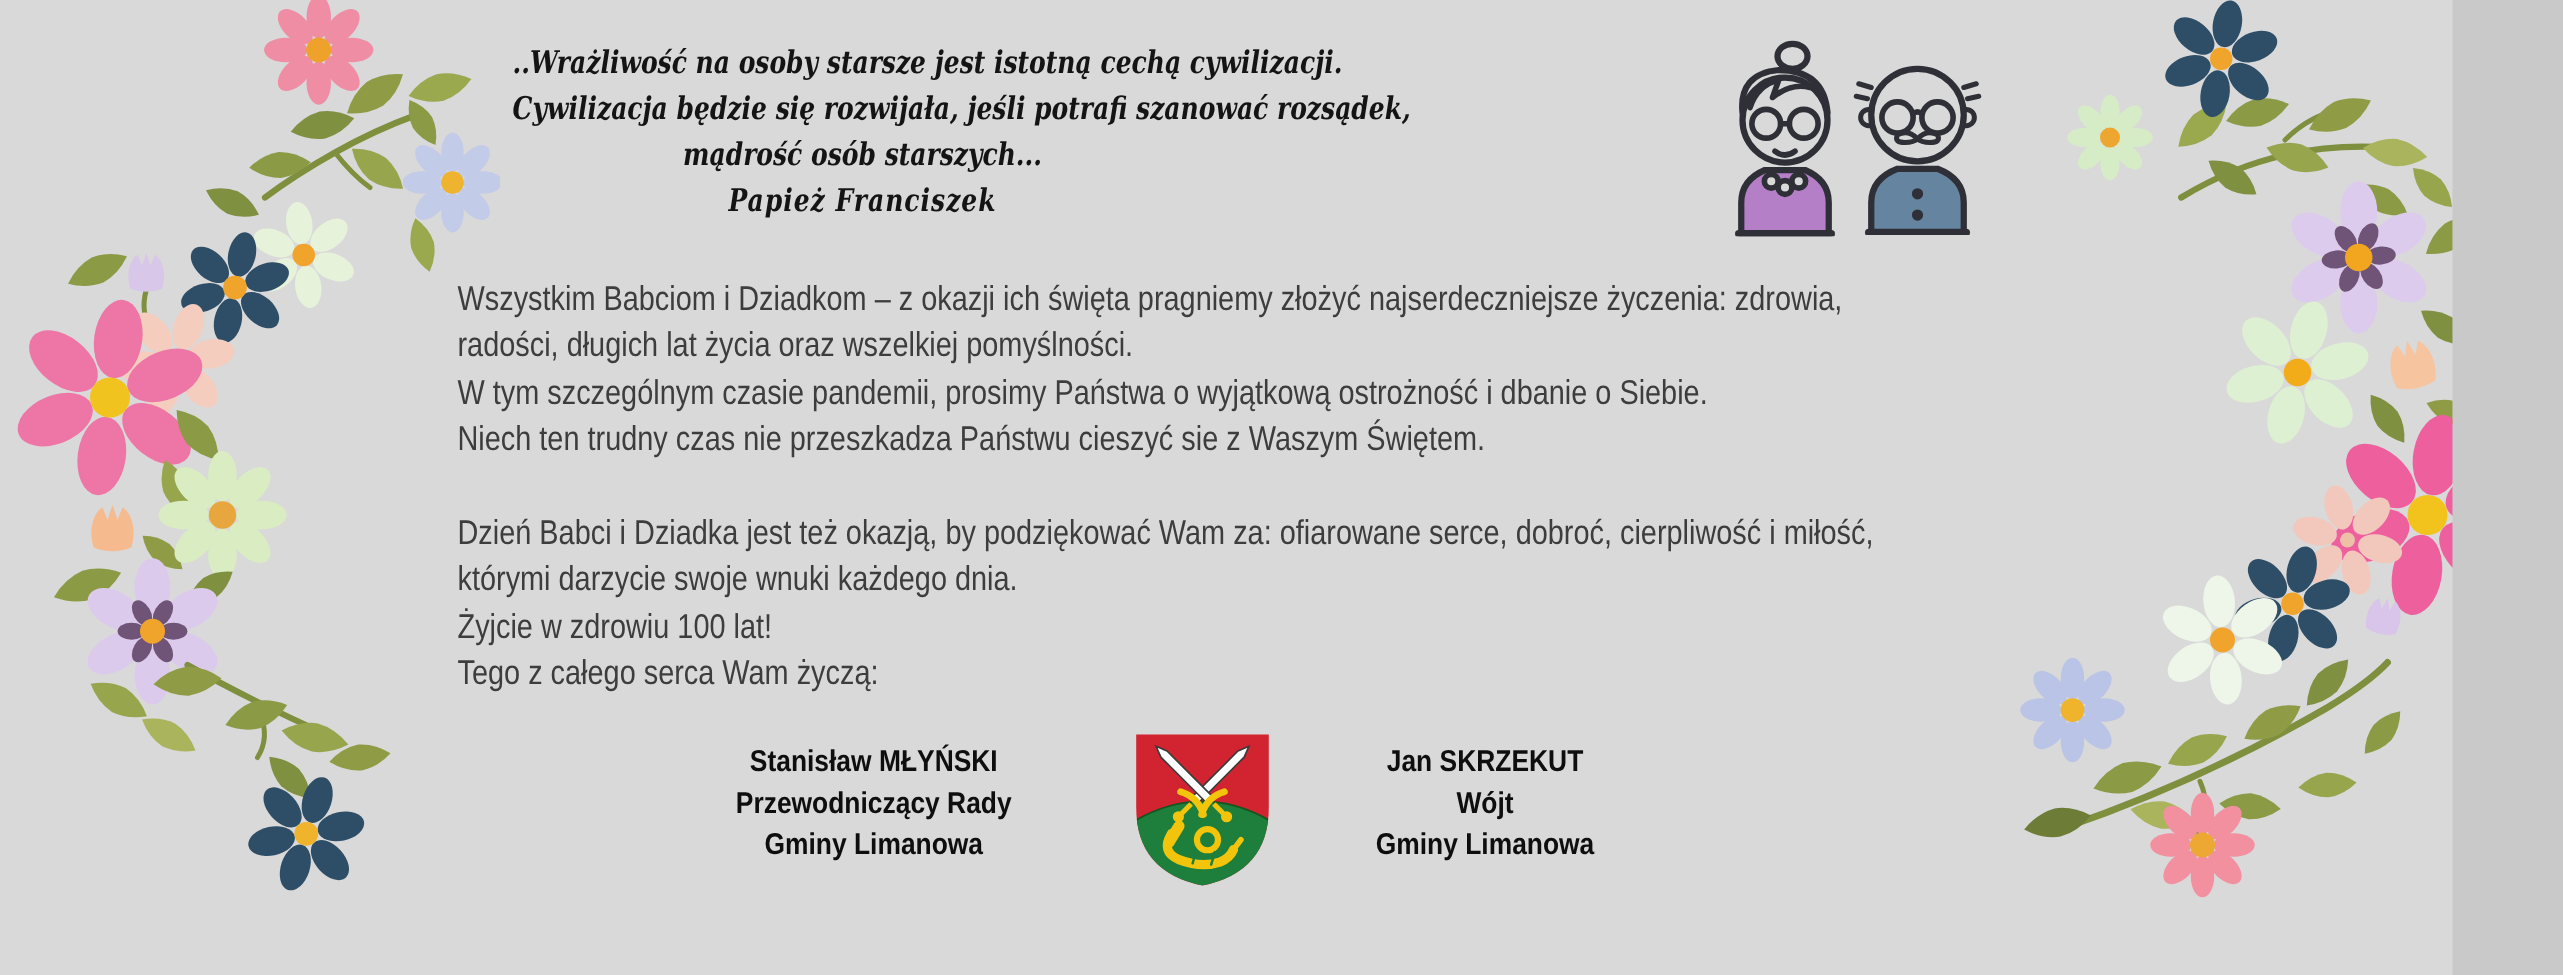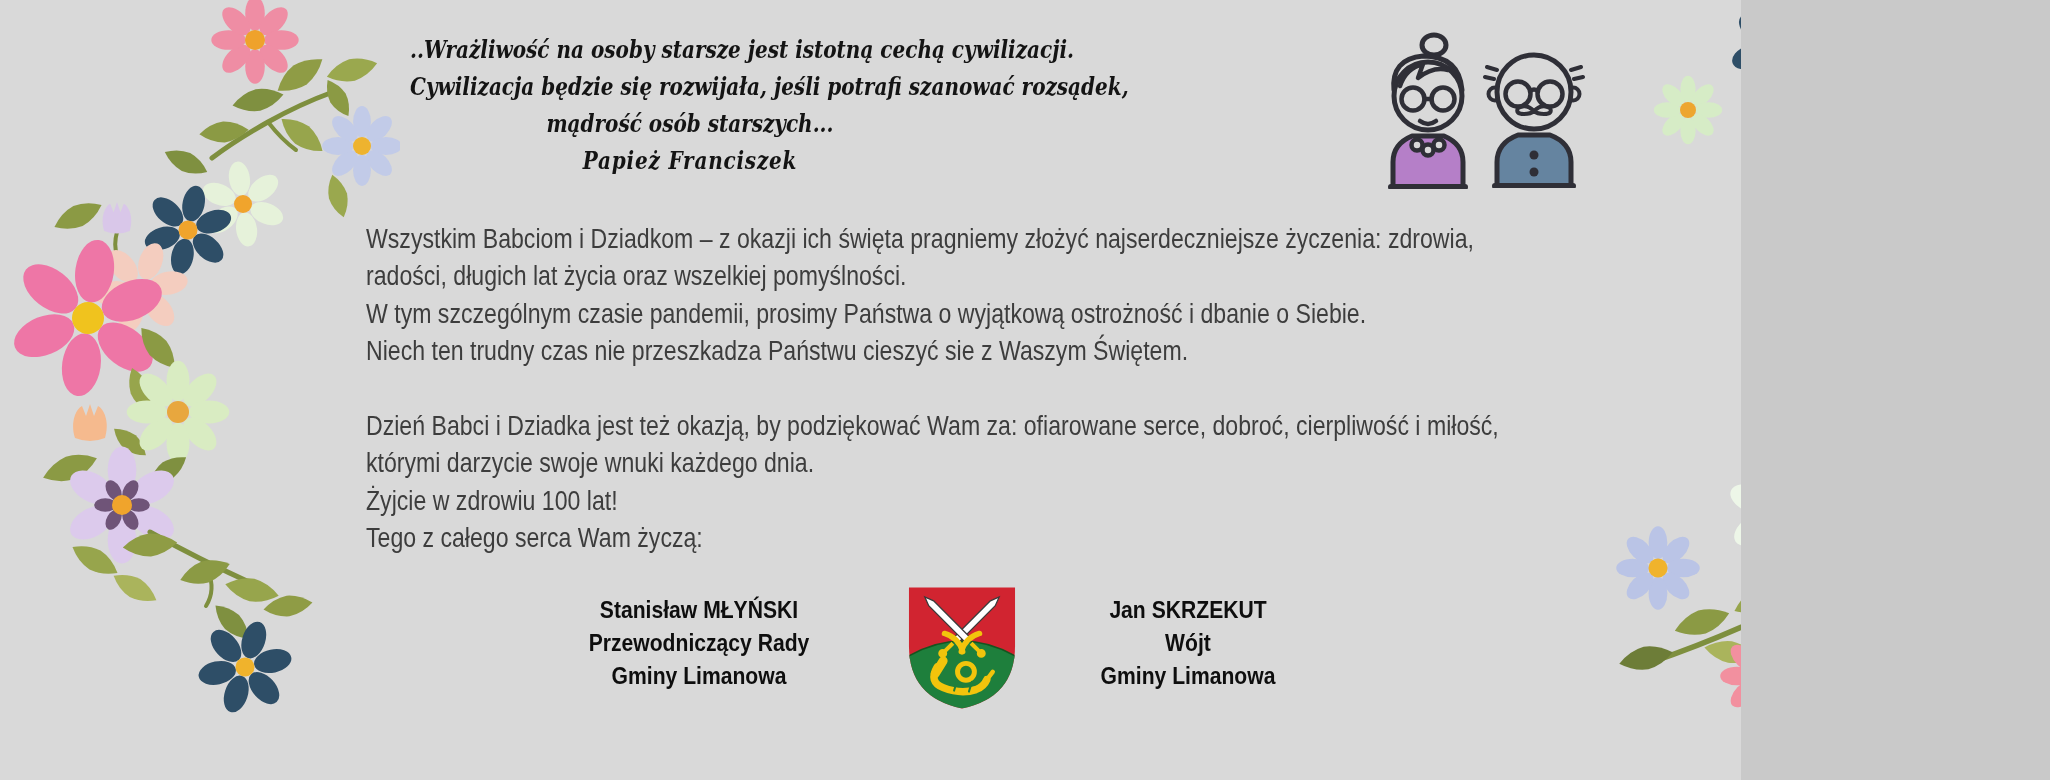--- a/index.html
+++ b/index.html
@@ -1,17 +1,17 @@
 <!DOCTYPE html>
 <html><head>
 <meta charset="utf-8">
 <style>
   html,body { margin:0; padding:0; background:#c9c9c9; }
   #stage {
-    position:relative; width:1741px; height:780px; overflow:hidden;
+    position:relative; width:1962px; height:780px; overflow:hidden;
     background:#d9d9d9; font-family:"Liberation Sans", sans-serif;
   }
   svg { display:block; }
 
   
   .quote {
     position:absolute; left:340px; top:31px; width:700px; text-align:center;
     font-family:"DejaVu Serif", serif; font-style:italic; font-weight:700;
     font-size:25px; line-height:37px; color:#141414;
     transform:scaleX(0.80); transform-origin:50% 0;

